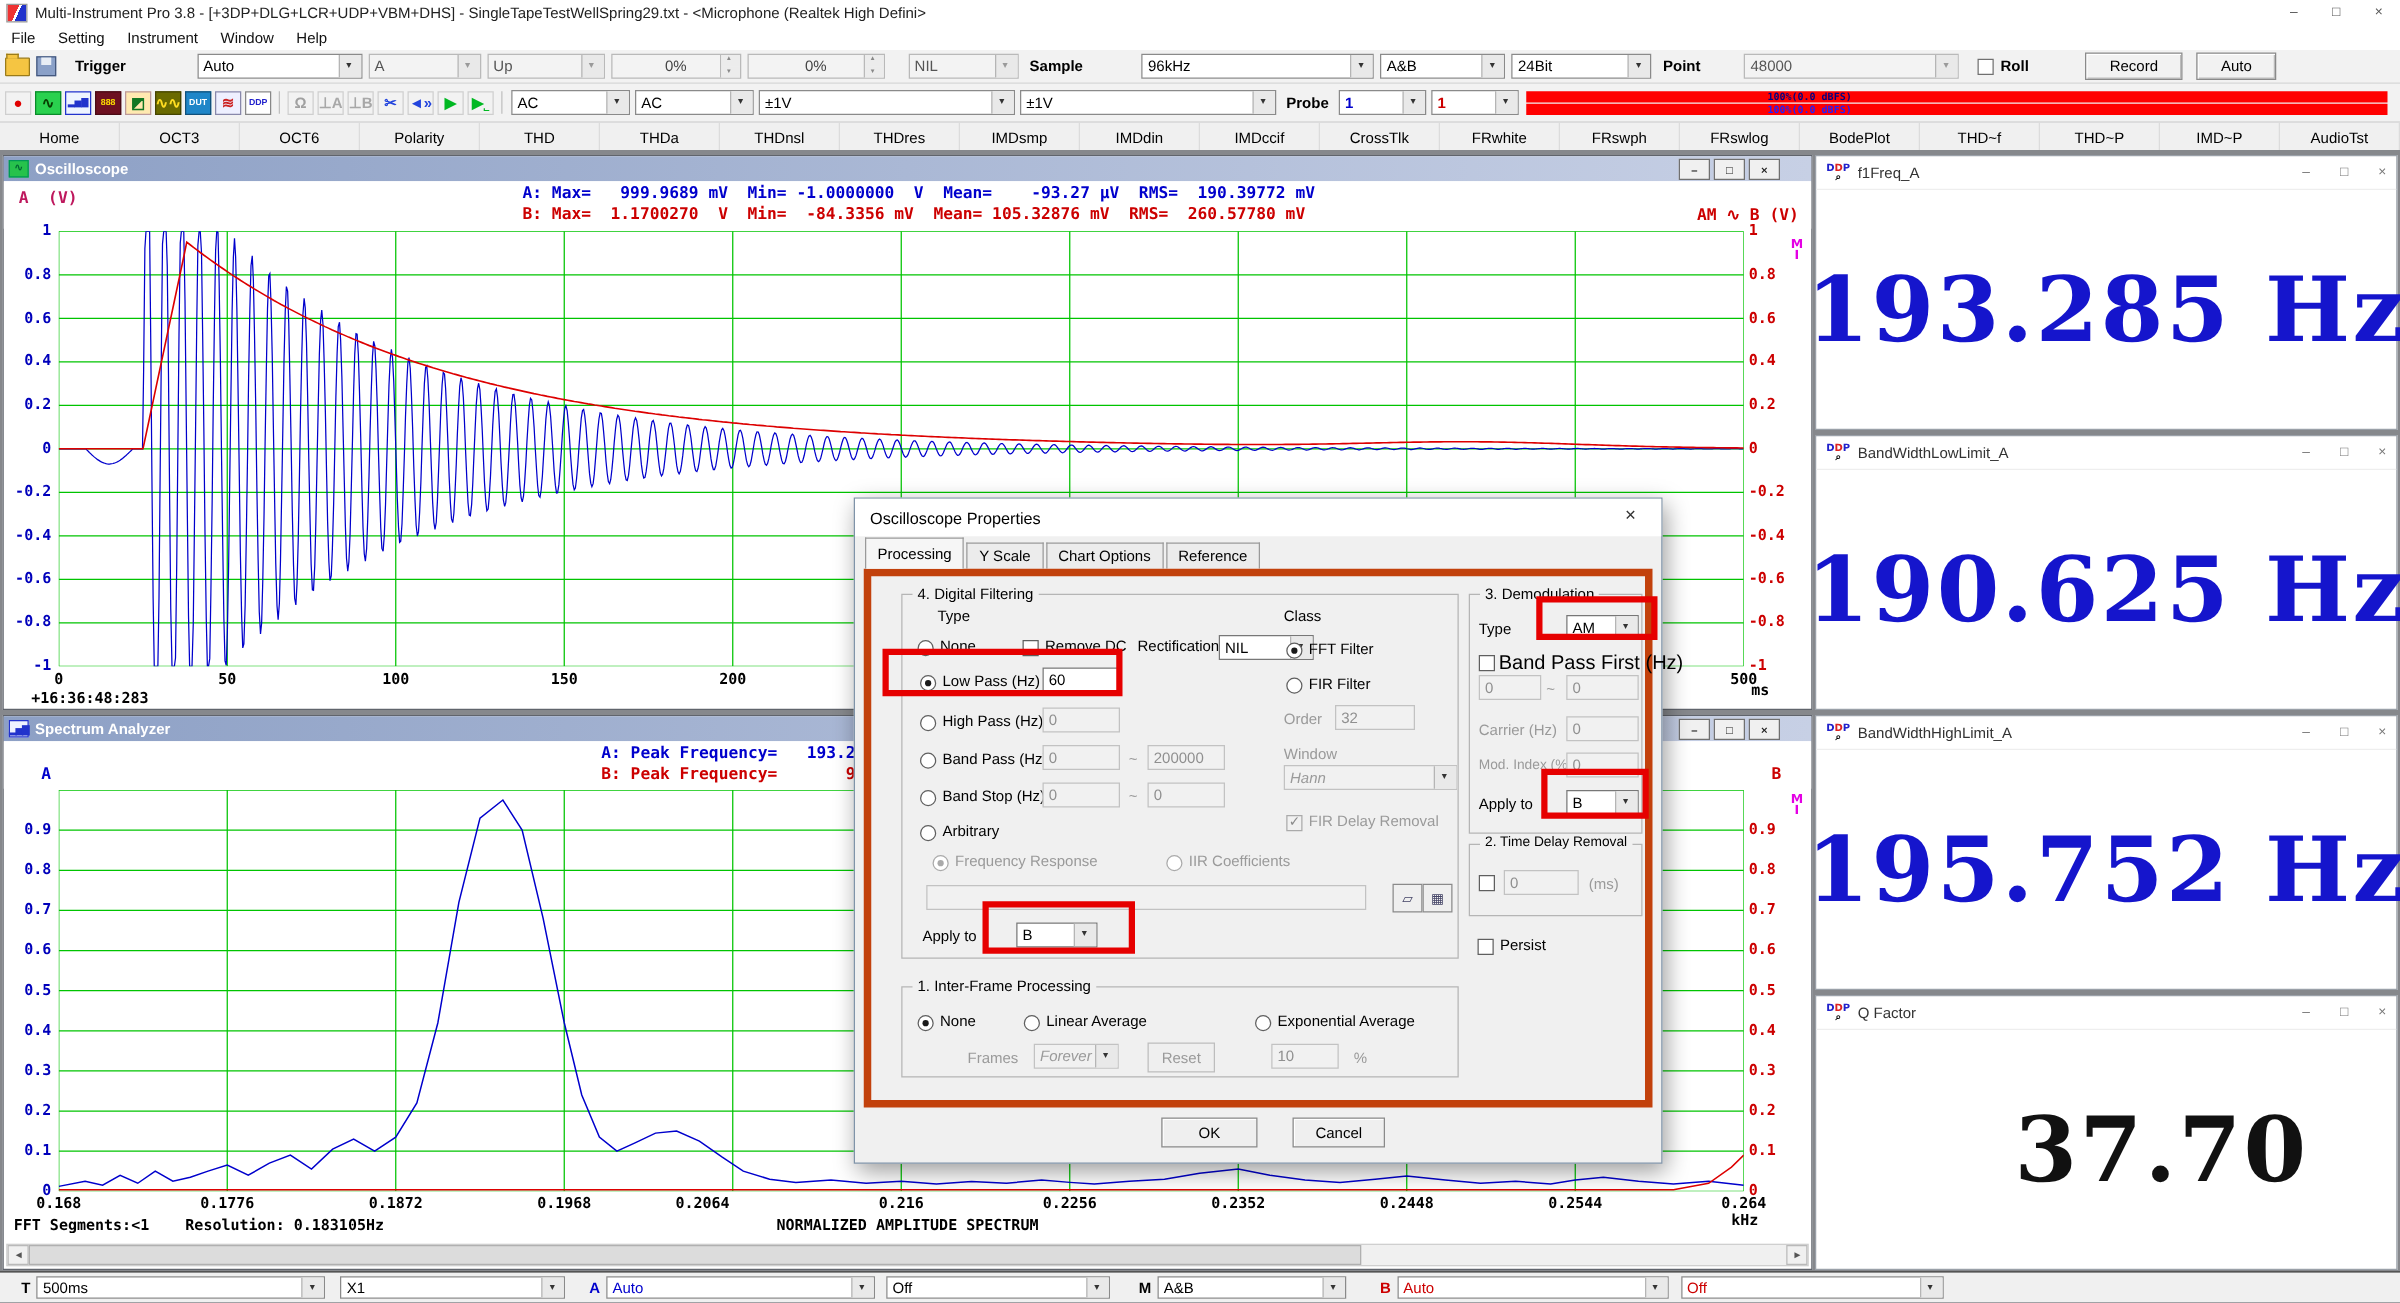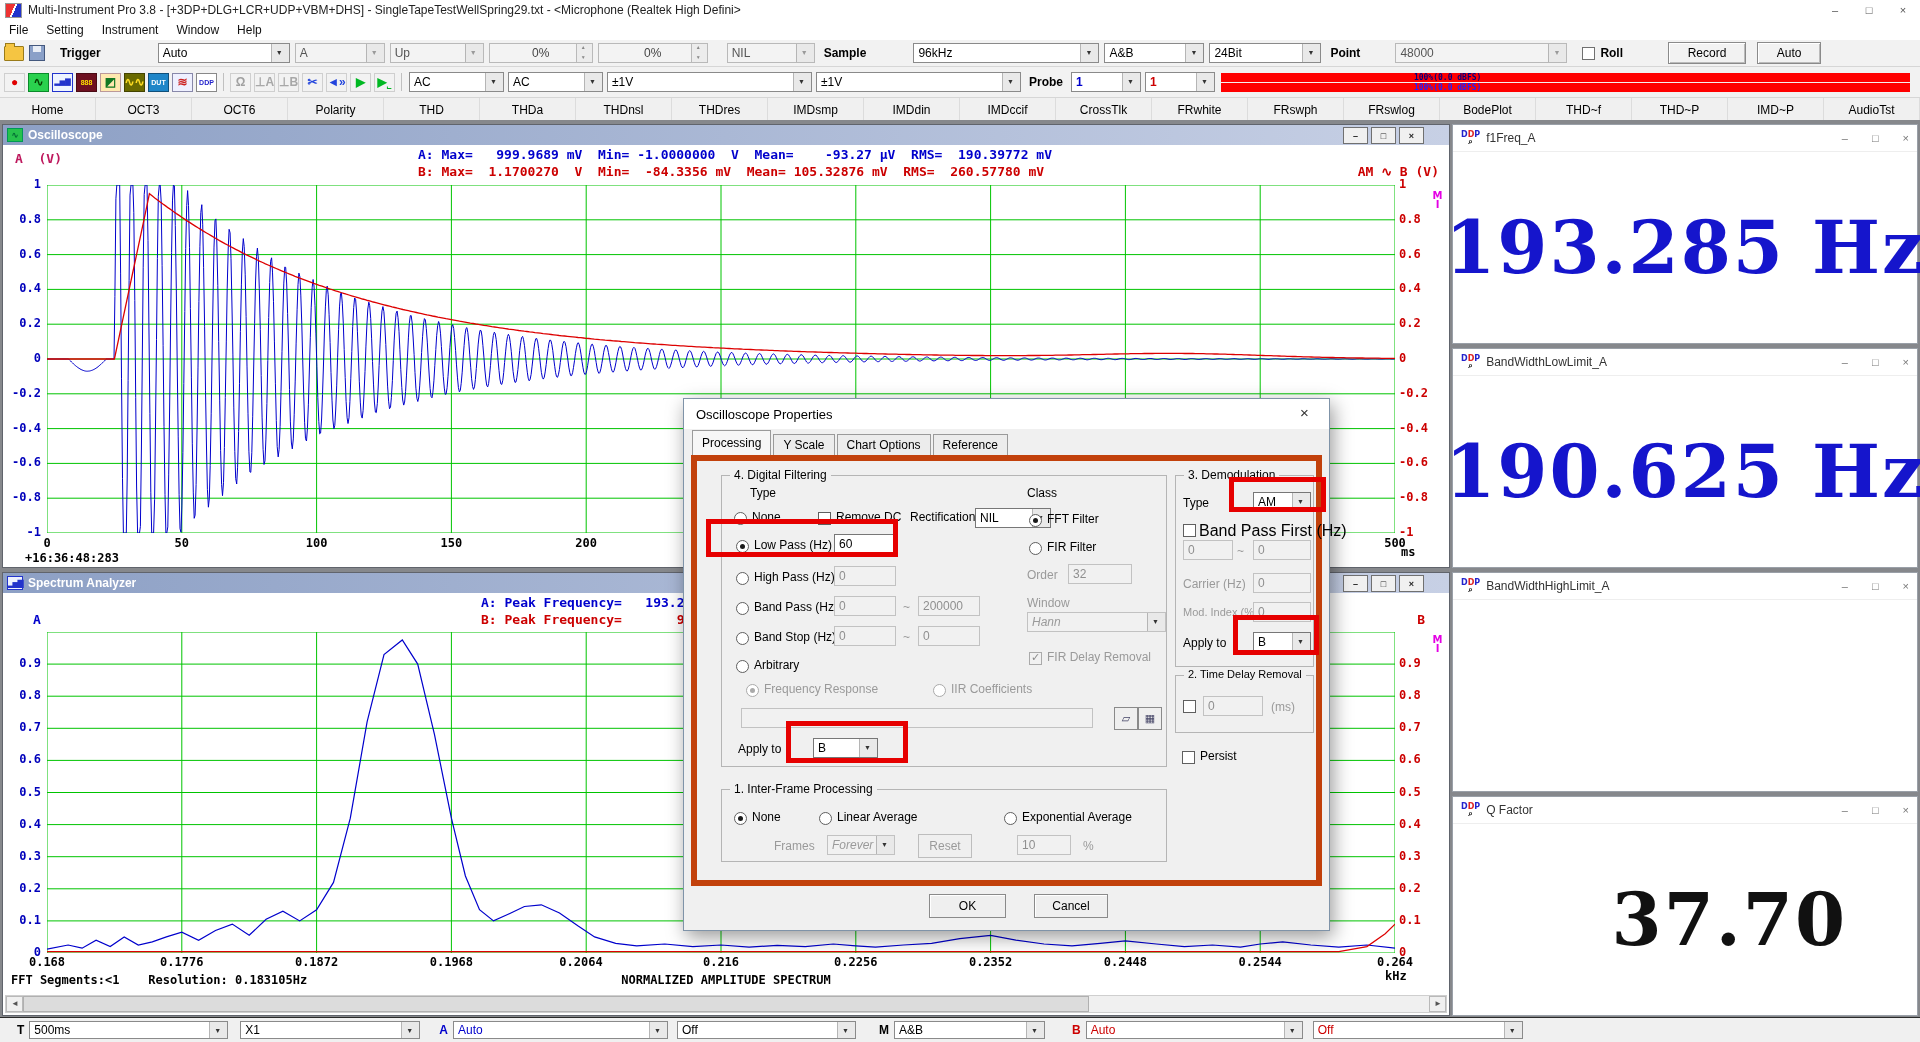--- a/index.html
+++ b/index.html
@@ -456,21 +456,21 @@
           <span style="top: 216.7px;">0.3</span>
           <span style="top: 248.8px;">0.2</span>
           <span style="top: 280.9px;">0.1</span>
           <span style="top: 313px;">0</span>
         </div>
       <div class="xlab" id="spec-xl" style="left:44px;top:382px;width:1348px;height:14px">
           <span style="left: 0px;">0.168</span>
           <span style="left: 134.8px;">0.1776</span>
           <span style="left: 269.6px;">0.1872</span>
           <span style="left: 404.4px;">0.1968</span>
-          <span style="left: 534px;">0.2064</span>
+          <span style="left: 515px;">0.2064</span>
           <span style="left: 674px;">0.216</span>
           <span style="left: 808.8px;">0.2256</span>
           <span style="left: 943.6px;">0.2352</span>
           <span style="left: 1078.4px;">0.2448</span>
           <span style="left: 1213.2px;">0.2544</span>
           <span style="left: 1348px;">0.264</span>
         </div>
       <span class="unit" style="left:1382px;top:396px">kHz</span>
       <span class="foot" style="left:8px;top:400px">FFT Segments:&lt;1    Resolution: 0.183105Hz</span>
       <span class="foot" style="left:50%;transform:translateX(-50%);top:400px">NORMALIZED AMPLITUDE SPECTRUM</span>
@@ -509,20 +509,21 @@
       <div class="meter-panel">
         <div class="meter-cap">
           <span class="ddp-ic"><span class="d1">D</span><span class="d2">D</span><span class="d1">P</span><br>⌕</span>
           <span class="meter-title">BandWidthHighLimit_A</span>
           <span class="meter-winbtns">
               <span>–</span>
               <span>□</span>
               <span>×</span>
             </span>
         </div>
+        <div class="meter-value" style="color: rgb(21, 21, 204);">195.752 Hz</div>
       </div>
       <div class="meter-panel">
         <div class="meter-cap">
           <span class="ddp-ic"><span class="d1">D</span><span class="d2">D</span><span class="d1">P</span><br>⌕</span>
           <span class="meter-title">Q Factor</span>
           <span class="meter-winbtns">
               <span>–</span>
               <span>□</span>
               <span>×</span>
             </span>
@@ -669,21 +670,21 @@
     <div class="dbtn" style="left:350px;top:495px;width:72px">Cancel</div>
 
     <div class="redbox" style="left:22px;top:120px;width:192px;height:38px"></div>
     <div class="redbox" style="left:102px;top:322px;width:122px;height:42px"></div>
     <div class="redbox" style="left:545px;top:78px;width:97px;height:35px"></div>
     <div class="redbox" style="left:549px;top:216px;width:86px;height:40px"></div>
   </div>
 
   <div class="statusbar">
     <span class="sb-lbl" style="margin-left:12px">T</span>
-    <div class="combo" style="width:199px">
+    <div class="combo" style="width:231px">
         <span>500ms</span>
         <i class="arr"></i>
       </div>
     <div class="combo" style="width:180px;margin-left:12px">
         <span>X1</span>
         <i class="arr"></i>
       </div>
     <span class="sb-lbl" style="margin-left:14px;color:#0000cc">A</span>
     <div class="combo" style="width:215px;color:#0000cc">
         <span>Auto</span>

